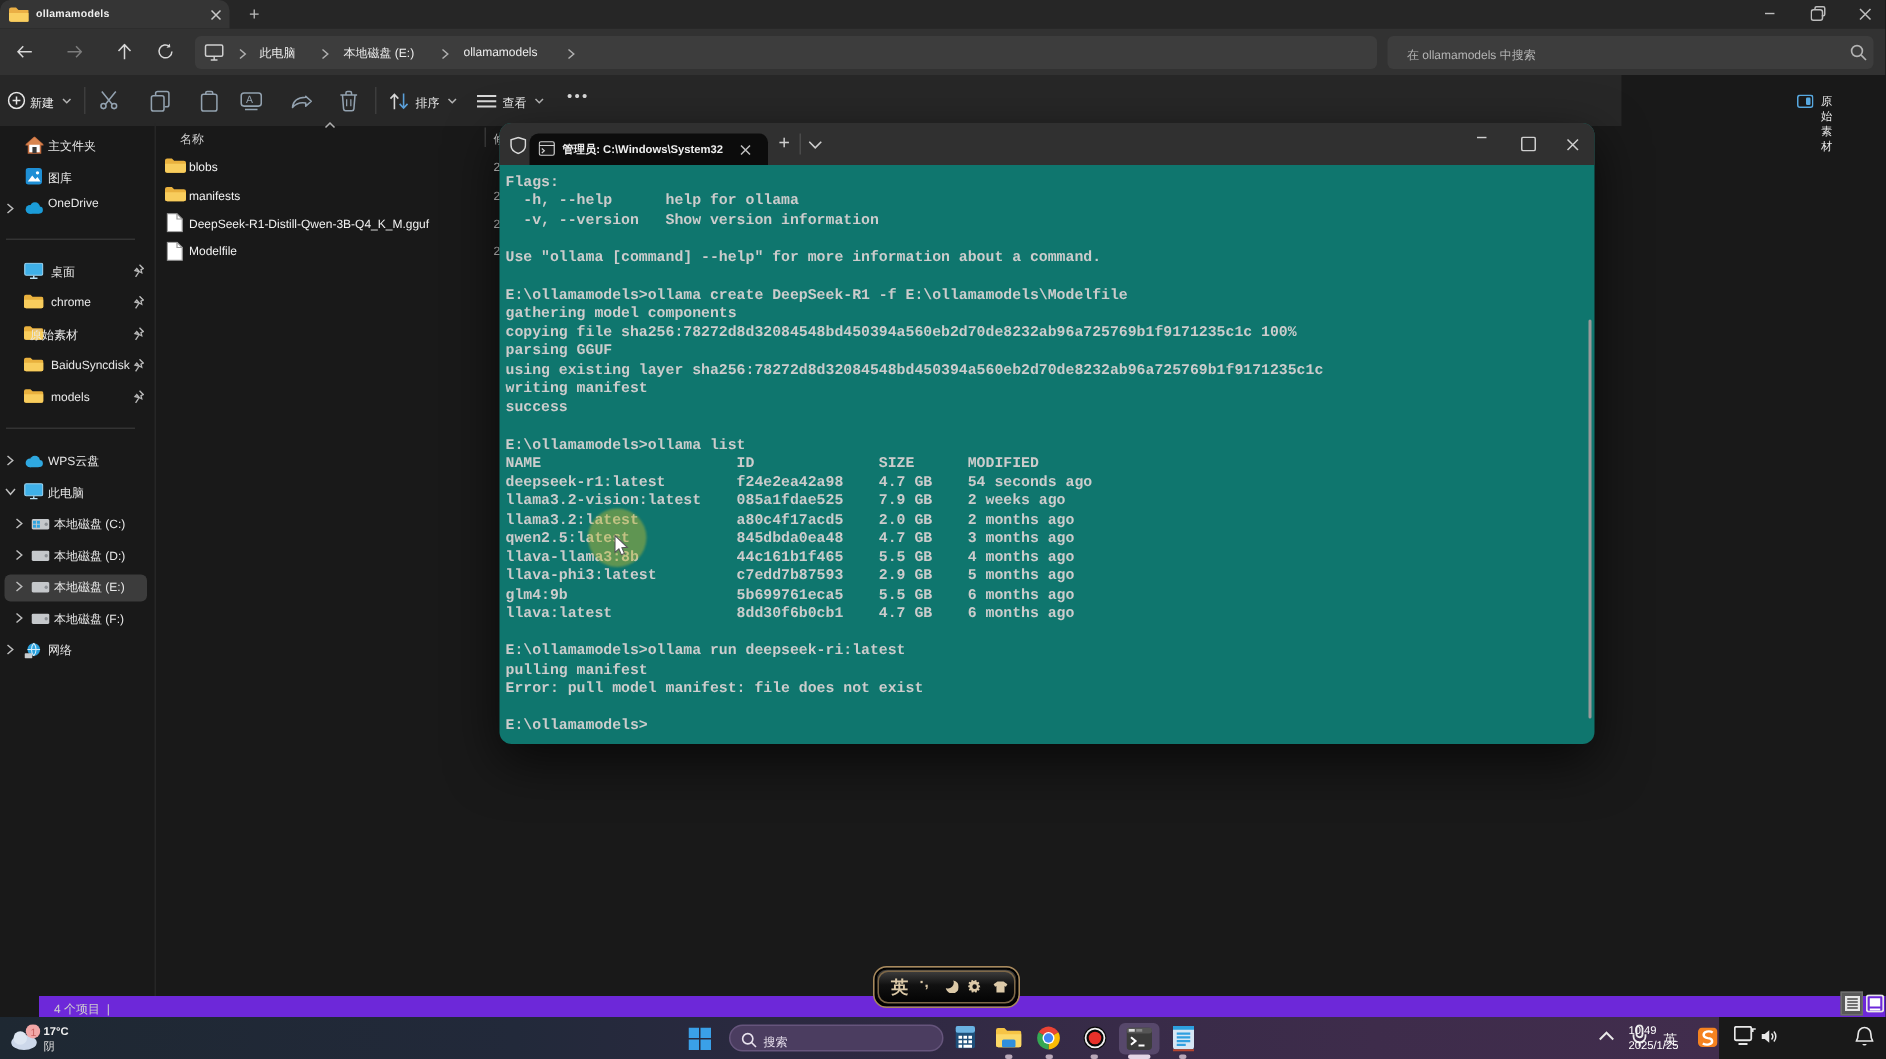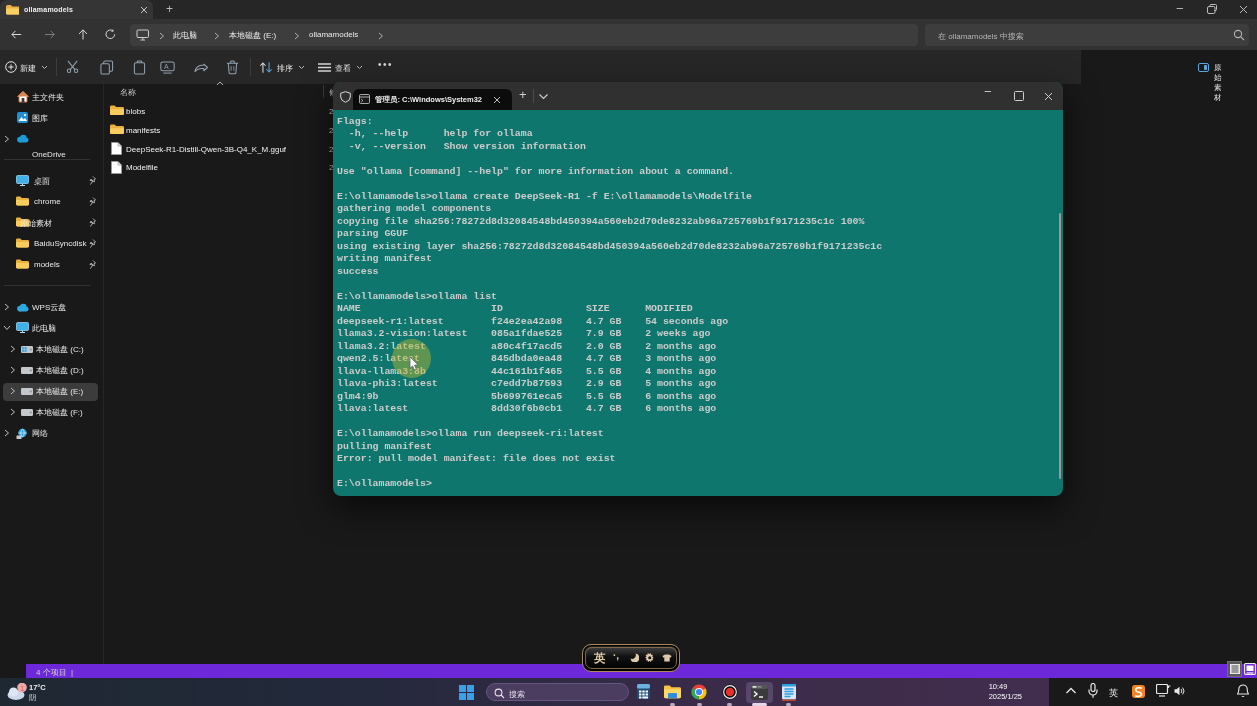--- a/index.html
+++ b/index.html
@@ -46,21 +46,21 @@
 .tbic{position:absolute;color:#cfcfcf;}
 #console{position:absolute;left:4px;top:33.5px;font-family:"Liberation Mono",monospace;font-size:9.9px;line-height:12.5px;color:#cccccc;white-space:pre;font-weight:bold;}
 #tscroll{position:absolute;left:725.5px;top:131px;width:2px;height:266px;background:#9a9a9a;border-radius:1px;}
 
 #clickhl{left:392px;top:339px;width:39px;height:39px;border-radius:50%;background:rgba(183,183,52,.48);filter:blur(0.6px);}
 
 #ime{left:582px;top:644px;width:98px;height:28px;border-radius:9px;background:linear-gradient(180deg,#4a4a4a,#111 45%,#000);border:1.5px solid #a8895c;box-shadow:inset 0 0 0 1.5px #000;}
 #ime2{left:585px;top:647px;width:92px;height:22px;border-radius:7px;border:1px solid #7e6848;}
 .imec{position:absolute;color:#dcc9a8;}
 
-#taskbar{left:0;top:678px;width:1049px;height:28px;background:linear-gradient(90deg,#1e2832 0%,#22293a 30%,#2c2941 48%,#382b48 65%,#3e2c4b 80%,#412d4d 100%);}
+#taskbar{left:0;top:678px;width:1146px;height:28px;background:linear-gradient(90deg,#1e2832 0%,#22293a 30%,#2c2941 48%,#382b48 65%,#3e2c4b 80%,#412d4d 100%);}
 #tsearch{position:absolute;left:486px;top:5px;width:143px;height:18px;border-radius:9px;background:#4b3d60;border:1px solid #66557c;}
 #tsearch .ph{position:absolute;left:22px;top:4.5px;font-size:8px;color:#e3dce9;}
 .dot{position:absolute;top:25px;width:5px;height:2.5px;border-radius:1.5px;background:#b9a8b9;}
 #termbtn{position:absolute;left:746px;top:3.5px;width:27px;height:21.5px;background:#57486b;border-radius:4px;}
 #termind{position:absolute;left:752px;top:25px;width:15px;height:2.5px;border-radius:1.5px;background:#e6d6e6;}
 .trayt{position:absolute;color:#efefef;font-size:10.5px;}
 #clock{position:absolute;right:27px;top:4px;text-align:left;color:#ffffff;font-size:7.5px;line-height:10px;}
 </style>
 </head>
 <body>
@@ -207,21 +207,21 @@
       <path d="M1 1 L4.5 4 L1 7" stroke="#bdbdbd" stroke-width="1" fill="none"></path>
     </svg>
 <svg class="ico" style="left:16px;top:134px" width="13" height="9">
       <g fill="#1b9cd8">
         <circle cx="4" cy="5.6" r="2.9"></circle>
         <circle cx="7.3" cy="4.2" r="3.4"></circle>
         <circle cx="10.3" cy="6" r="2.3"></circle>
         <rect x="2.6" y="5.2" width="8.6" height="3.3" rx="1.6"></rect>
       </g>
     </svg>
-<span class="si" style="left:32px;top:150px">OneDrive</span>
+<span class="si" style="left:32px;top:131px">OneDrive</span>
 <div class="sdiv" style="top:159px"></div>
 <svg class="ico" style="left:16px;top:175px" width="13" height="11">
       <rect x="0.5" y="0.5" width="12" height="8" rx="1" fill="#3fb0e8" stroke="#9ad2ef" stroke-width="0.8"></rect>
       <path d="M4 10.5 h5 M6.5 8.8 v1.7" stroke="#b9dff2" stroke-width="1"></path>
     </svg>
 <span class="si" style="left:34px;top:175.5px">桌面</span>
     <svg class="ico" style="left:88px;top:176px" width="8" height="9">
       <path d="M5 0.5 L7.5 3 L6 3.7 L6.5 5.8 L4.8 5 L2.4 8.6 M4.8 5 L2 4.4 L3.2 3 Z" stroke="#b9b9b9" stroke-width="0.9" fill="none"></path>
     </svg>
 <svg class="ico" style="left:16px;top:196px" width="13" height="10">

